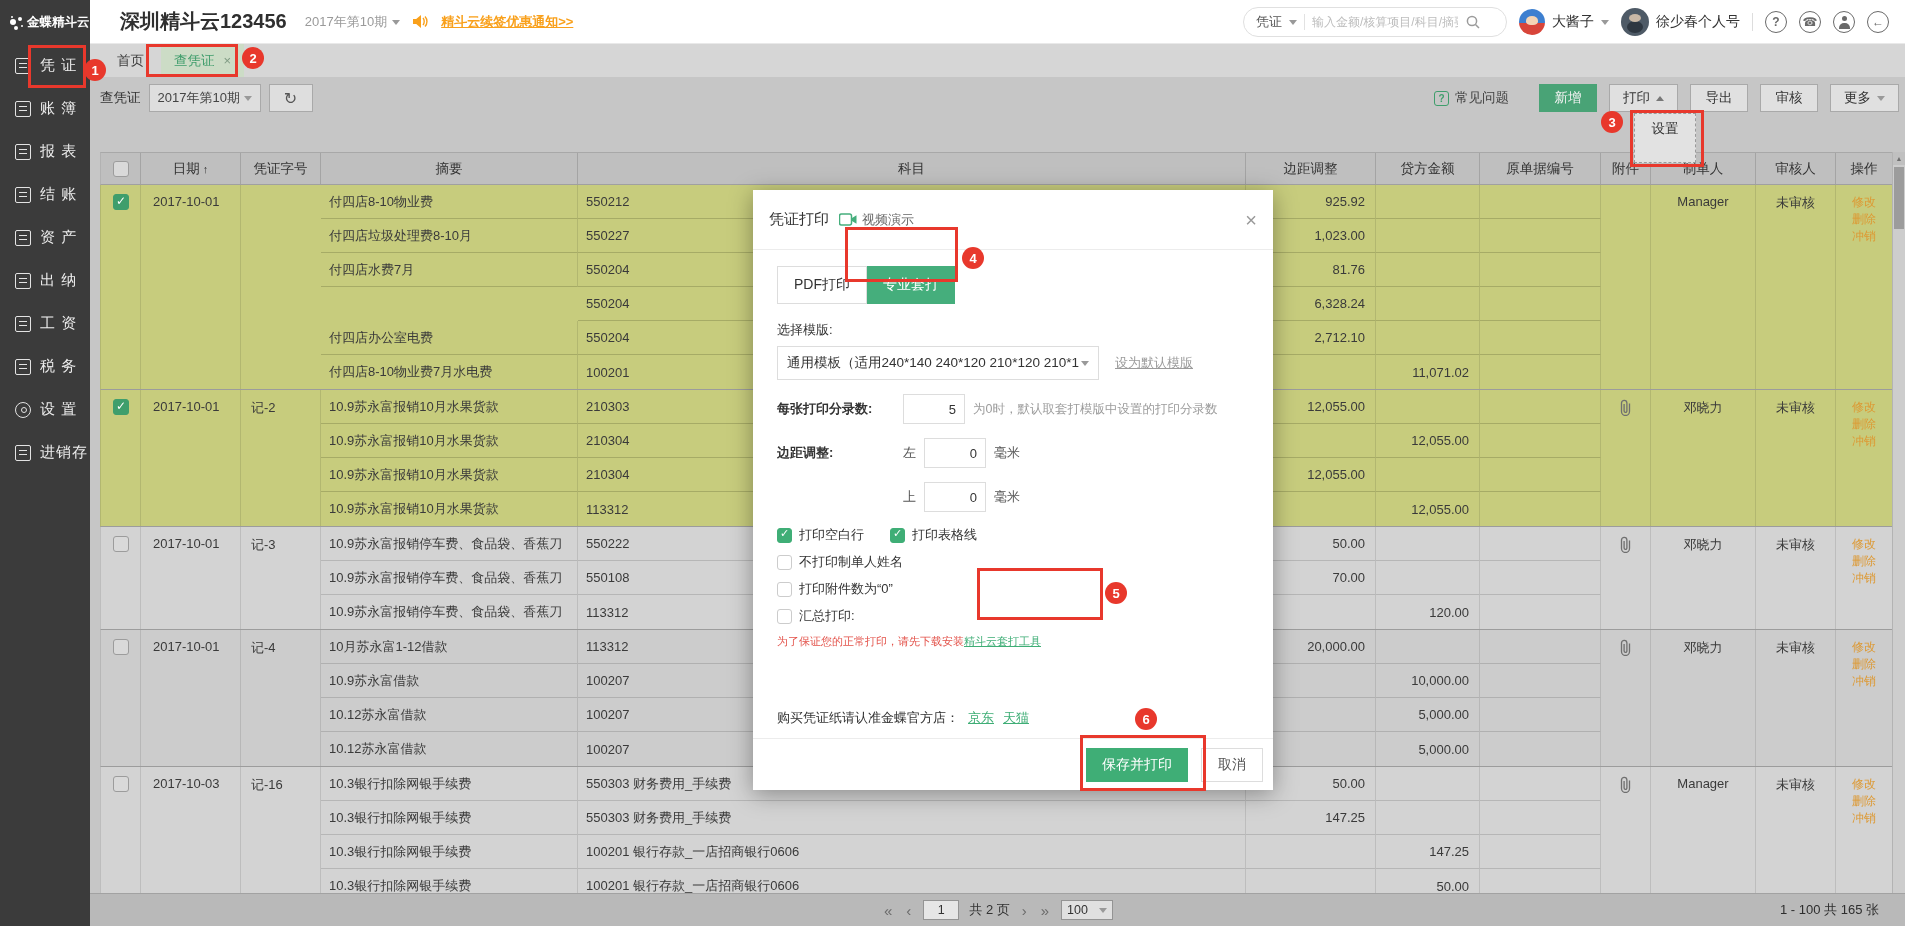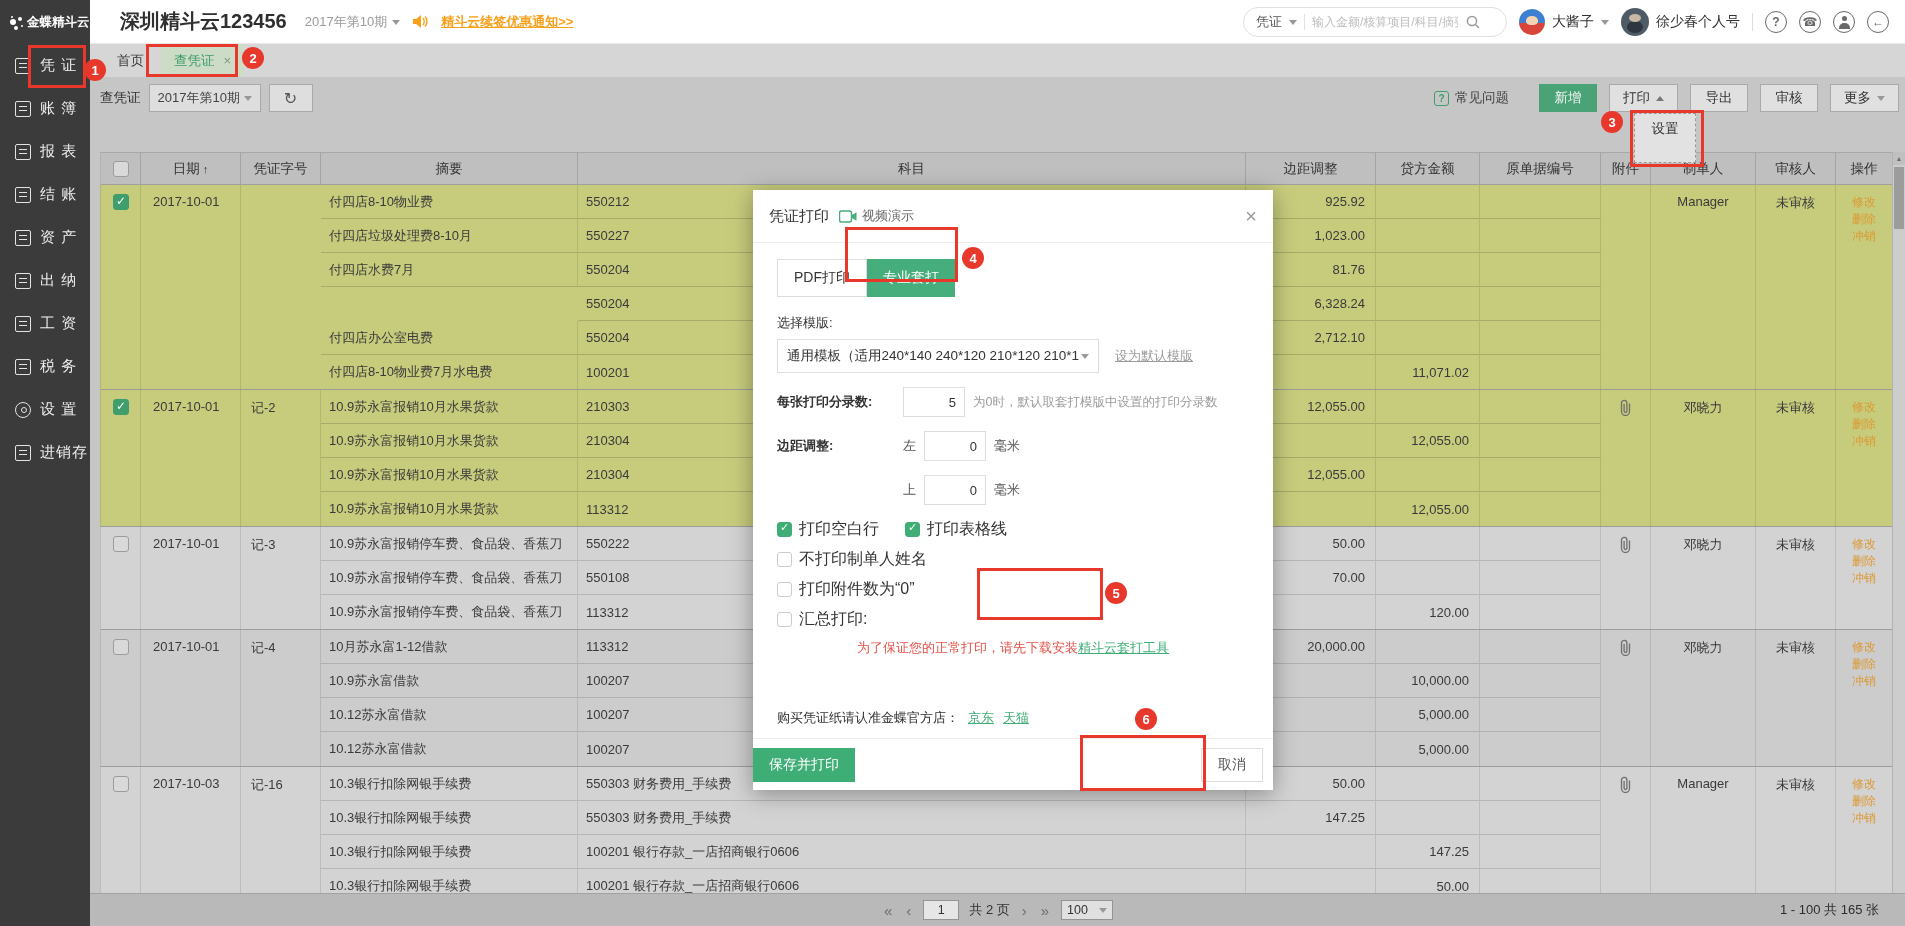--- a/index.html
+++ b/index.html
@@ -90,50 +90,50 @@
   
   .pagebar { position:absolute; left:0; bottom:0; width:100%; height:33px; background:#b9b9b9; border-top:1px solid #a2a2a2; z-index:3; }
   .pg-center { position:absolute; left:0; right:0; top:0; height:100%; display:flex; align-items:center; justify-content:center; gap:10px; font-size:13px; color:#333; }
   .pg-ar { color:#6b6b6b; font-size:15px; cursor:pointer; padding:0 2px; }
   .pg-in { width:36px; height:20px; text-align:center; background:#e6e6e6; border:1px solid #949494; font-size:12.5px; color:#333; }
   .pg-sel { height:20px; min-width:52px; background:#e0e0e0; border:1px solid #949494; display:flex; align-items:center; justify-content:space-between; padding:0 5px; font-size:12.5px; color:#333; gap:5px; cursor:pointer; }
   .pg-right { position:absolute; right:26px; top:0; height:100%; display:flex; align-items:center; font-size:13px; color:#2e2e2e; }
 
   
   .modal { position:absolute; left:753px; top:190px; width:520px; height:600px; background:#fff; box-shadow:0 4px 22px rgba(0,0,0,.35); z-index:60; }
-  .m-head { height:53px; display:flex; align-items:center; gap:10px; padding:12px 16px; border-bottom:1px solid #ececec; }
+  .m-head { height:60px; display:flex; align-items:center; gap:10px; padding:12px 16px; border-bottom:1px solid #ececec; }
   .m-title { font-size:15px; color:#333; }
   .m-video { display:flex; align-items:center; gap:5px; font-size:13px; color:#666; cursor:pointer; }
   .m-close { margin-left:auto; font-size:20px; color:#999; cursor:pointer; line-height:1; }
   .m-body { padding:12px 24px 0; }
   .m-tabs { display:flex; margin-top:4px; }
   .m-tab { height:38px; padding:0 16px; display:flex; align-items:center; font-size:14px; cursor:pointer; }
   .m-tab.off { border:1px solid #ddd; background:#fff; color:#333; }
   .m-tab.on { background:var(--green); color:#fff; }
   .m-lab { margin-top:17px; font-size:13px; color:#333; }
   .m-selrow { margin-top:7px; display:flex; align-items:center; gap:16px; }
   .m-select { width:322px; height:34px; border:1px solid #ddd; display:flex; align-items:center; padding:0 9px; font-size:13.5px; color:#333; cursor:pointer; }
   .m-select .txt { flex:1; white-space:nowrap; overflow:hidden; }
   .m-deflink { font-size:13px; color:#9b9b9b; text-decoration:underline; cursor:pointer; }
   .m-row { margin-top:14px; display:flex; align-items:center; gap:8px; font-size:13px; color:#333; }
   .m-in { width:62px; height:30px; border:1px solid #ddd; text-align:right; padding-right:8px; font-size:13px; color:#333; }
   .hint { font-size:12.5px; color:#9c9c9c; }
   .m-row .cap { width:118px;font-weight:bold; }
   .m-row .sub { color:#555; }
   .m-opts { margin-top:14px; }
   .opt-row { display:flex; align-items:center; gap:26px; margin-bottom:9px; }
-  .opt { display:flex; align-items:center; gap:7px; font-size:16px; color:#333; cursor:pointer; }
+  .opt { display:flex; align-items:center; gap:7px; font-size:13px; color:#333; cursor:pointer; }
   .mcb { width:15px; height:15px; border-radius:3px; border:1px solid #ccc; background:#fff; position:relative; flex:none; }
   .mcb.on { background:#3fae76; border-color:#3fae76; }
   .mcb.on::after { content:"✓"; position:absolute; left:2px; top:-2px; color:#fff; font-size:11px; font-weight:bold; }
-  .m-warn { margin-top:2px; font-size:13px; color:#e3524a;text-align:center; }
+  .m-warn { margin-top:2px; font-size:11px; color:#e3524a; }
   .m-warn a { color:#3fae76; text-decoration:underline; cursor:pointer; }
   .m-note { position:absolute; left:24px; top:519px; font-size:13px; color:#333; display:flex; gap:9px; align-items:center; }
   .m-note a { color:#3fae76; text-decoration:underline; cursor:pointer; }
-  .m-foot { position:absolute; left:0; bottom:0; width:100%; height:52px; border-top:1px solid #ececec; display:flex; align-items:center; justify-content:space-between; gap:13px; padding-right:10px; }
+  .m-foot { position:absolute; left:0; bottom:0; width:100%; height:52px; border-top:1px solid #ececec; display:flex; align-items:center; justify-content:flex-end; gap:13px; padding-right:10px; }
   .m-save { width:102px; height:34px; background:#3fae76; color:#fff; border:none; font-size:14px; cursor:pointer; }
   .m-cancel { width:62px; height:34px; background:#fff; color:#555; border:1px solid #ddd; font-size:14px; cursor:pointer; }
 
   
   .ann-box { position:absolute; border:3px solid var(--red); z-index:90; pointer-events:none; }
   .ann-dot { position:absolute; width:22px; height:22px; border-radius:50%; background:var(--red); color:#fff; font-size:13px; font-weight:bold; display:flex; align-items:center; justify-content:center; z-index:91; pointer-events:none; }
 </style>
 </head>
 <body>
 

